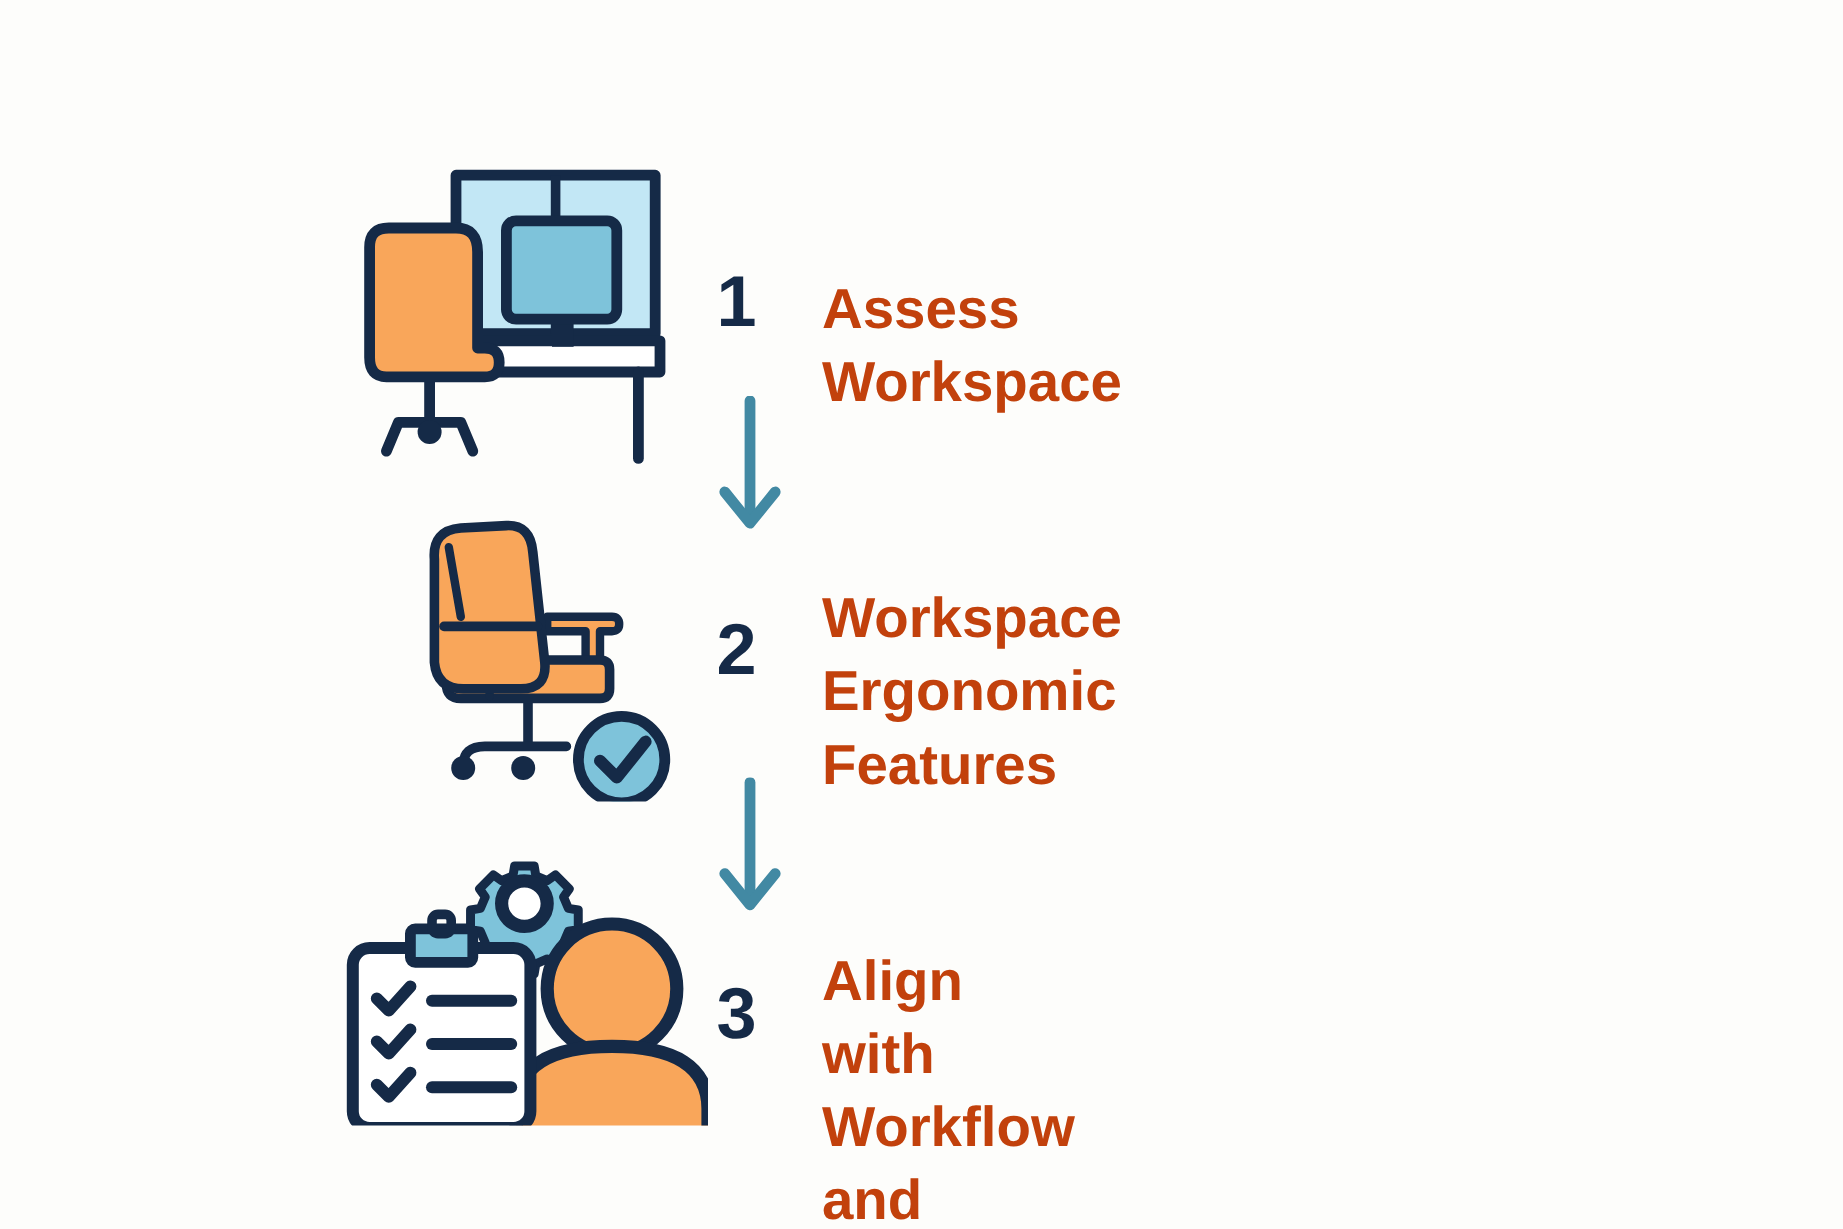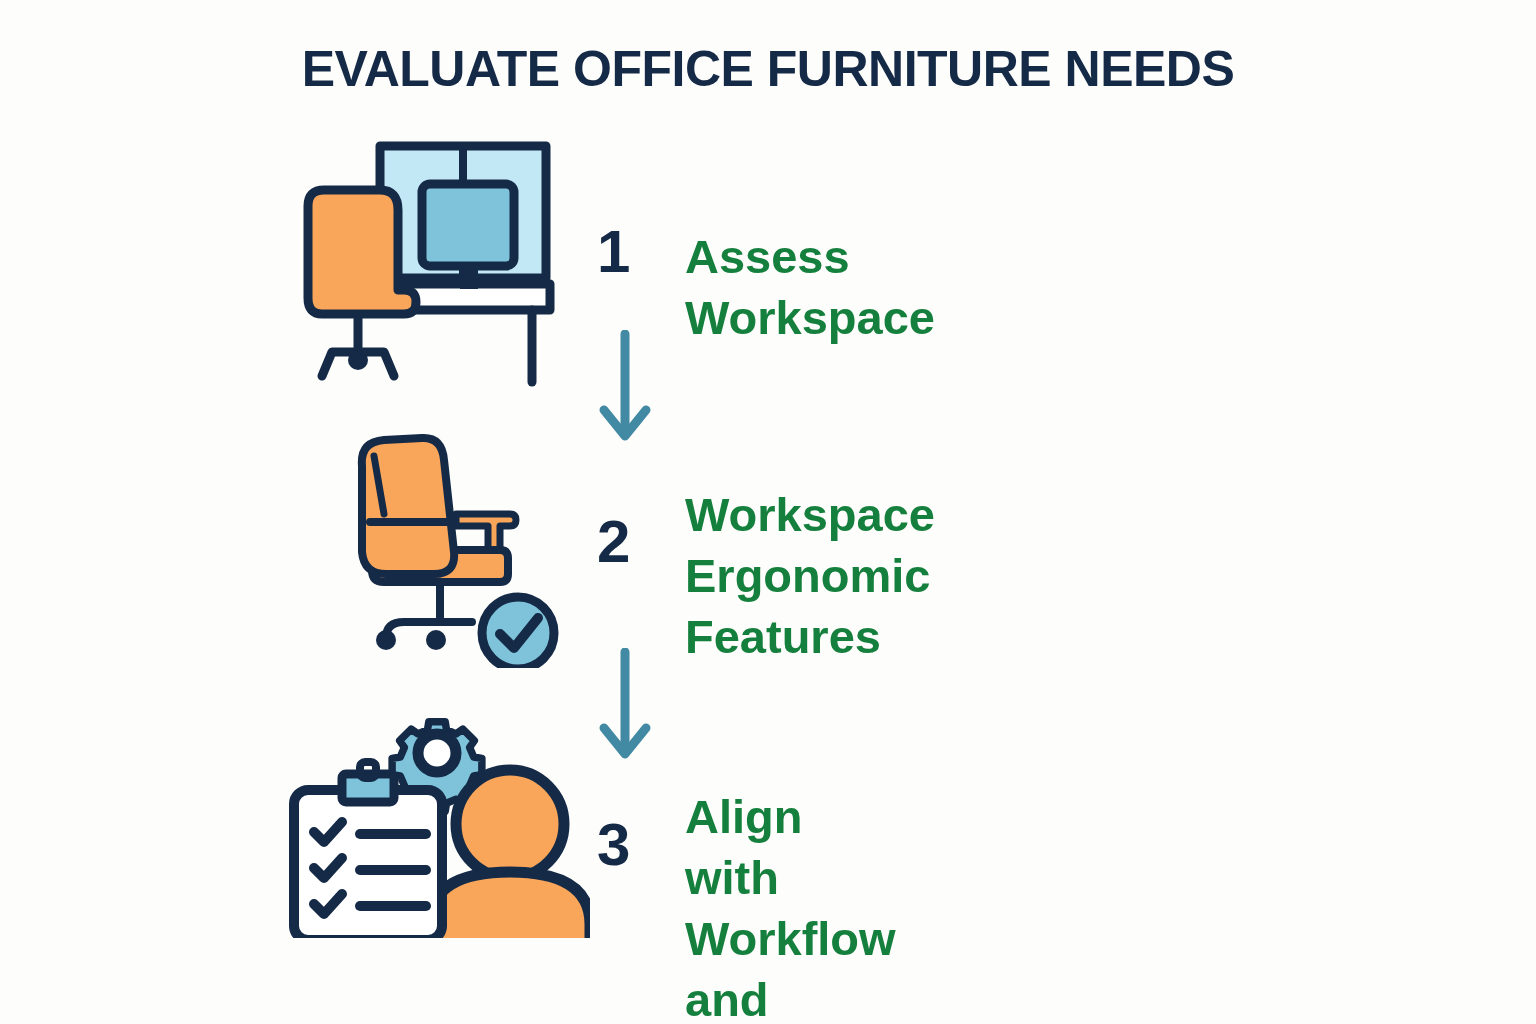--- a/index.html
+++ b/index.html
@@ -39,39 +39,38 @@
     font-size: 60px;
     font-weight: bold;
     color: #152a47;
     line-height: 1;
     font-family: "Liberation Sans", sans-serif;
   }
   .step-label {
     position: absolute;
     font-size: 47px;
     font-weight: bold;
-    color: #15803d;
+    color: #c2410c;
     line-height: 1.30;
     font-family: "Liberation Sans", sans-serif;
     white-space: pre-line;
   }
   .connector {
     position: absolute;
   }
   .clip {
     overflow: hidden;
     position: absolute;
   }
 </style>
 </head>
 <body>
 
 <div id="page">
 
-  <div id="title">EVALUATE OFFICE FURNITURE NEEDS</div>
 
   <div class="step" style="left:0;top:0;">
 
     <div class="step-icon" style="left:296px;top:132px;width:268px;height:256px;">
       <svg width="268" height="256" viewBox="0 0 268 256" xmlns="http://www.w3.org/2000/svg">
 
         <rect x="84" y="14" width="166" height="132" fill="#c2e7f5" stroke="#152a47" stroke-width="9" stroke-linejoin="round"></rect>
         <line x1="167" y1="14" x2="167" y2="146" stroke="#152a47" stroke-width="8"></line>
 
         <rect x="84" y="152" width="170" height="26" fill="#ffffff" stroke="#152a47" stroke-width="9" stroke-linejoin="round"></rect>

